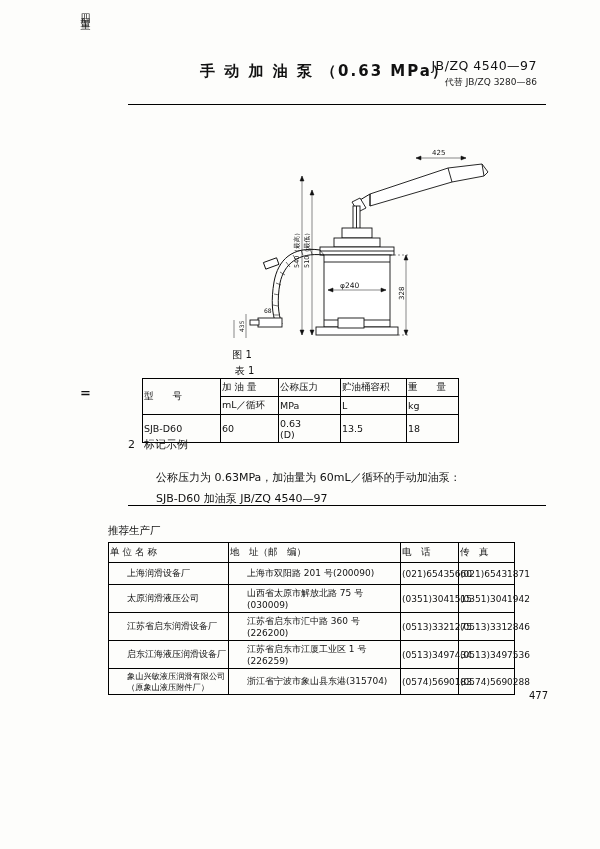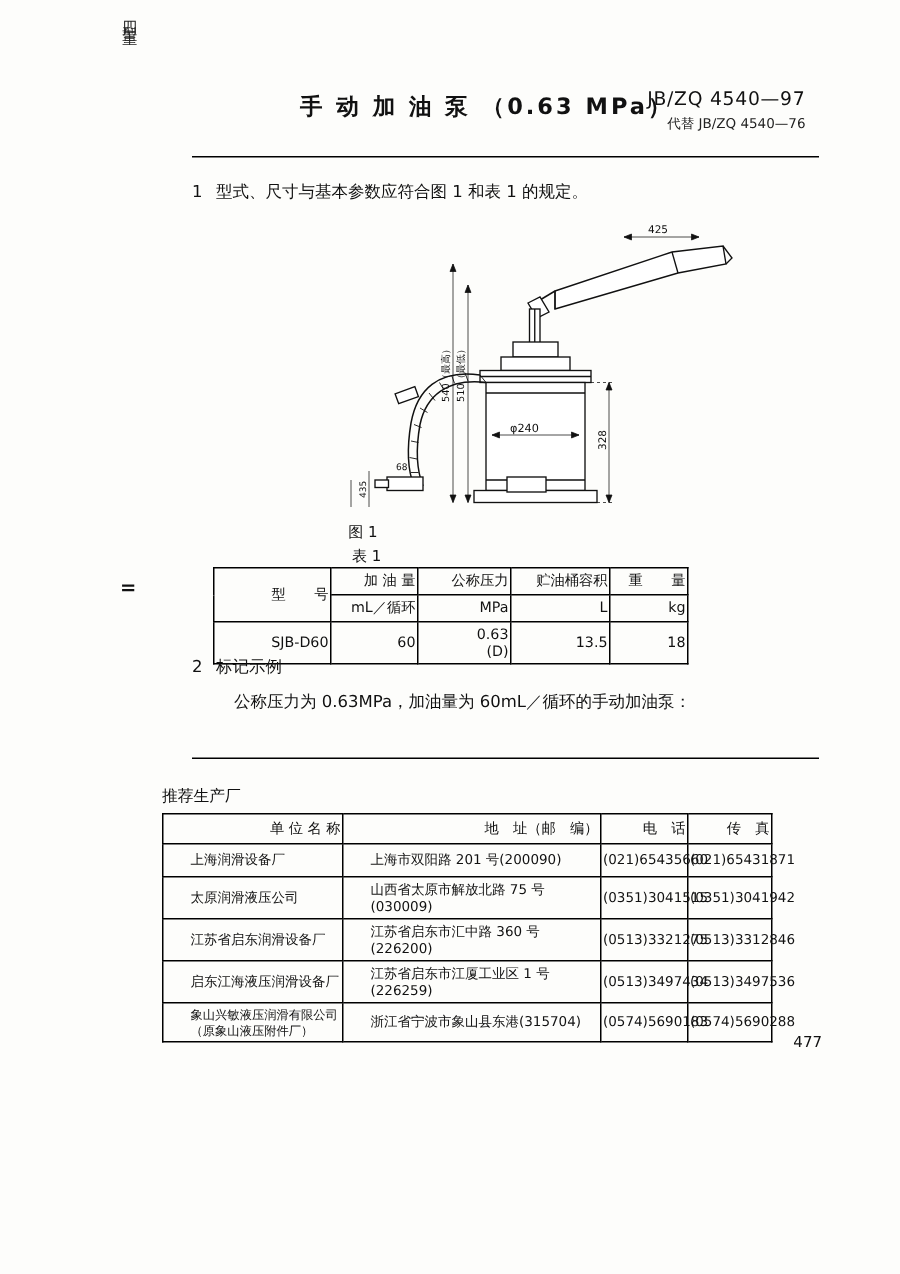--- a/index.html
+++ b/index.html
@@ -66,36 +66,36 @@
   }
 
   
   table.t{
     border-collapse:collapse;
     font-size:9.5px;
     table-layout:fixed;
   }
   table.t td,table.t th{
     border:0.8px solid #000;
-    text-align:right;
+    text-align:left;
     vertical-align:middle;
     padding:2px 1px;
     font-weight:normal;
   }
   .table1-wrap{position:absolute;left:142px;top:378px;}
   table.t1{width:316px;}
   table.t1 td{height:13px;}
   table.t1 .hrow td{height:12px;}
 
   
   .clause2{
     position:absolute;left:128px;top:437px;font-size:11px;
   }
   .clause2 .num{display:inline-block;width:16px;}
-  .clause2 .l2{margin-left:28px;margin-top:8px;}
+  .clause2 .l2{margin-left:28px;margin-top:18px;}
   .clause2 .l3{margin-left:28px;margin-top:6px;}
 
   .rule2{
     position:absolute;left:128px;top:505px;width:418px;
     border-top:1px solid #000;
   }
 
   
   .rec-title{
     position:absolute;left:108px;top:524px;font-size:10.5px;
@@ -115,28 +115,25 @@
 <body>
 
 <div class="page">
 
   <div class="margin-vert">四型重</div>
   <div class="margin-eq">=</div>
 
   <div class="title">手 动 加 油 泵   （0.63 MPa）</div>
   <div class="std-no">
     <div class="main">JB/ZQ 4540—97</div>
-    <div class="sub">代替 JB/ZQ 4540—76</div>
+    <div class="sub">代替 JB/ZQ 3280—86</div>
   </div>
 
   <div class="rule"></div>
 
-  <div class="clause1">
-    <span class="num">1</span><span>型式、尺寸与基本参数应符合图 1 和表 1 的规定。</span>
-  </div>
 
   <div class="figure">
     <svg width="300" height="210" viewBox="0 0 300 210" xmlns="http://www.w3.org/2000/svg">
       <g fill="none" stroke="#111" stroke-width="0.9">
 
         <path d="M150 52 L228 26 L262 22 L264 34 L232 40 L150 64 Z" fill="#fff"></path>
         <line x1="150" y1="52" x2="150" y2="64"></line>
         <line x1="228" y1="26" x2="232" y2="40"></line>
 
         <path d="M262 22 L268 30 L264 34"></path>
@@ -256,20 +253,21 @@
         </tr>
       </tbody>
     </table>
   </div>
 
   <div class="clause2">
     <div>
       <span class="num">2</span><span>标记示例</span>
     </div>
     <div class="l2">公称压力为 0.63MPa，加油量为 60mL／循环的手动加油泵：</div>
+    <div class="l3">SJB-D60   加油泵   JB/ZQ 4540—97</div>
   </div>
 
   <div class="rule2"></div>
 
   <div class="rec-title">推荐生产厂</div>
 
   <div class="table2-wrap">
     <table class="t t2">
       <colgroup>
         <col style="width:120px">

